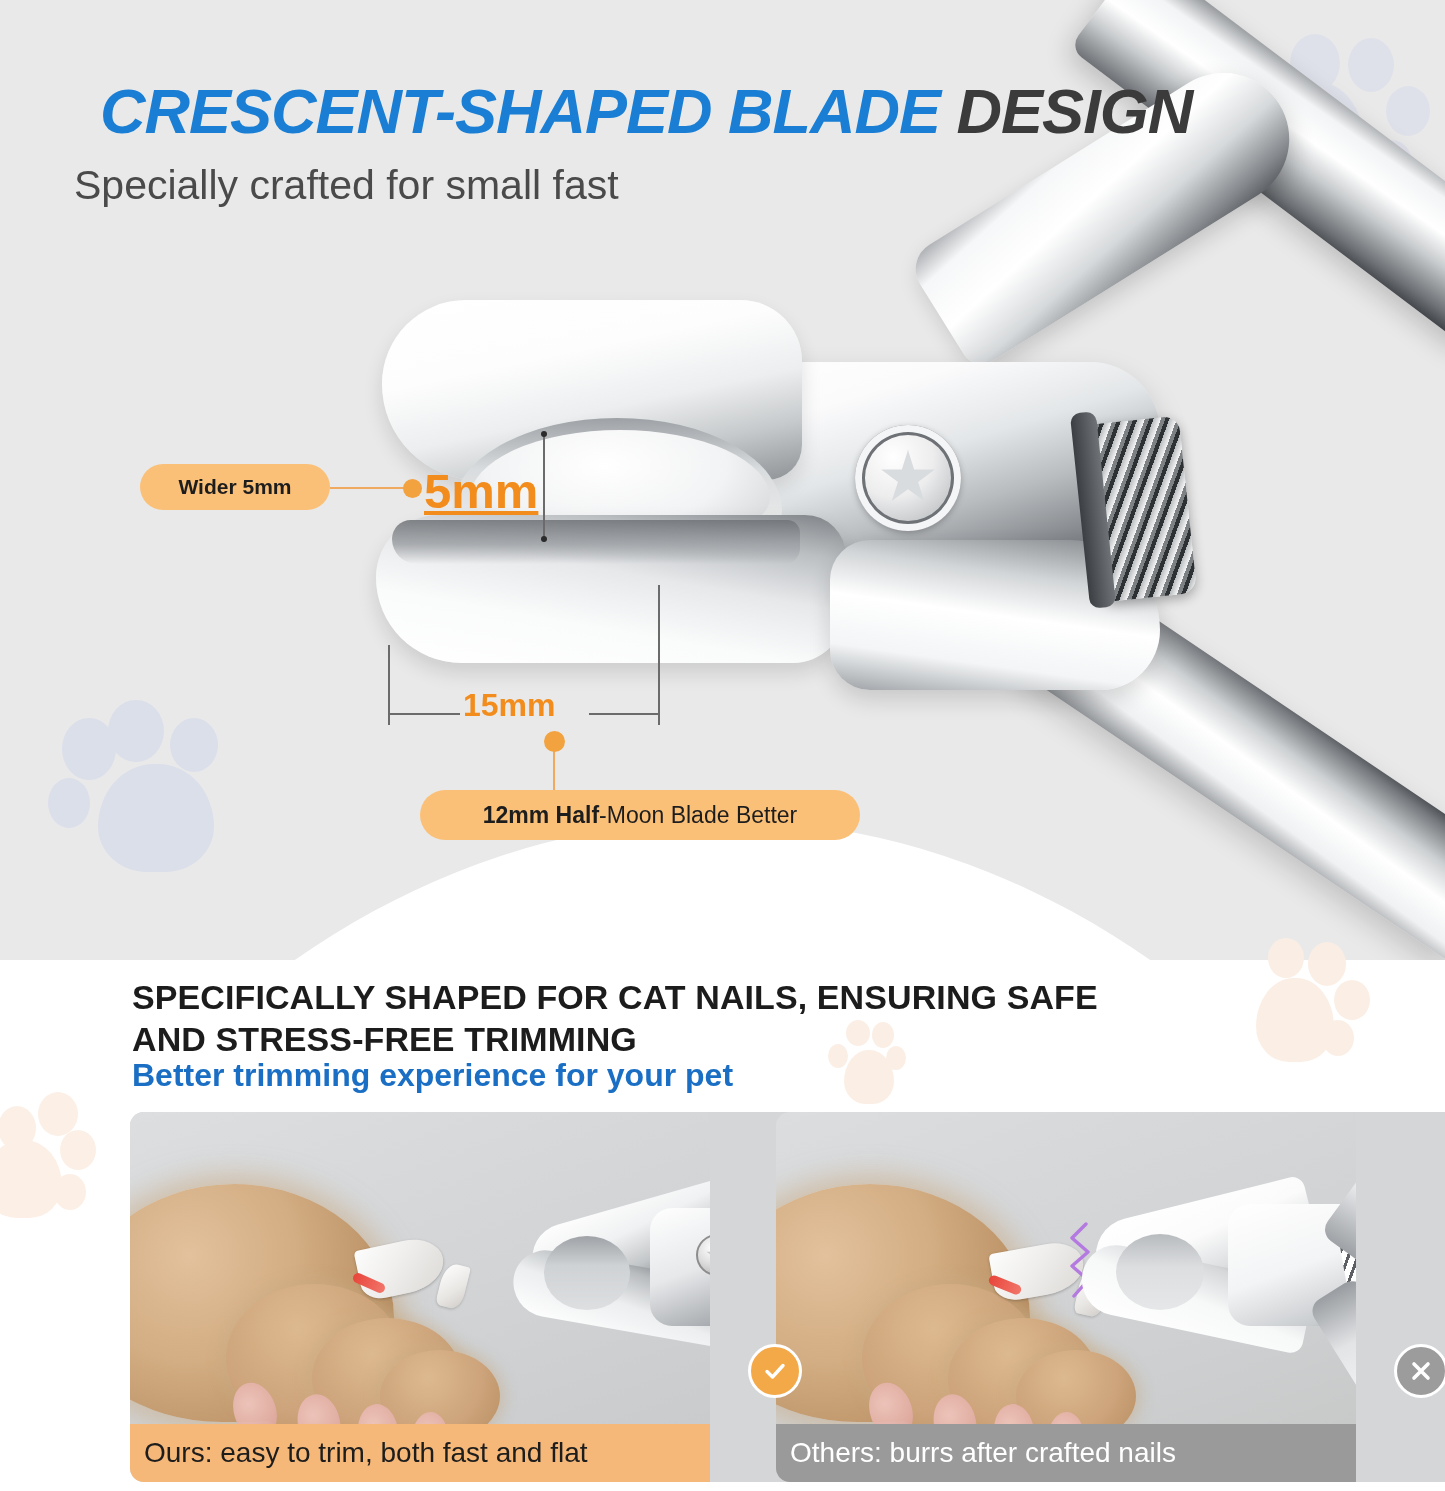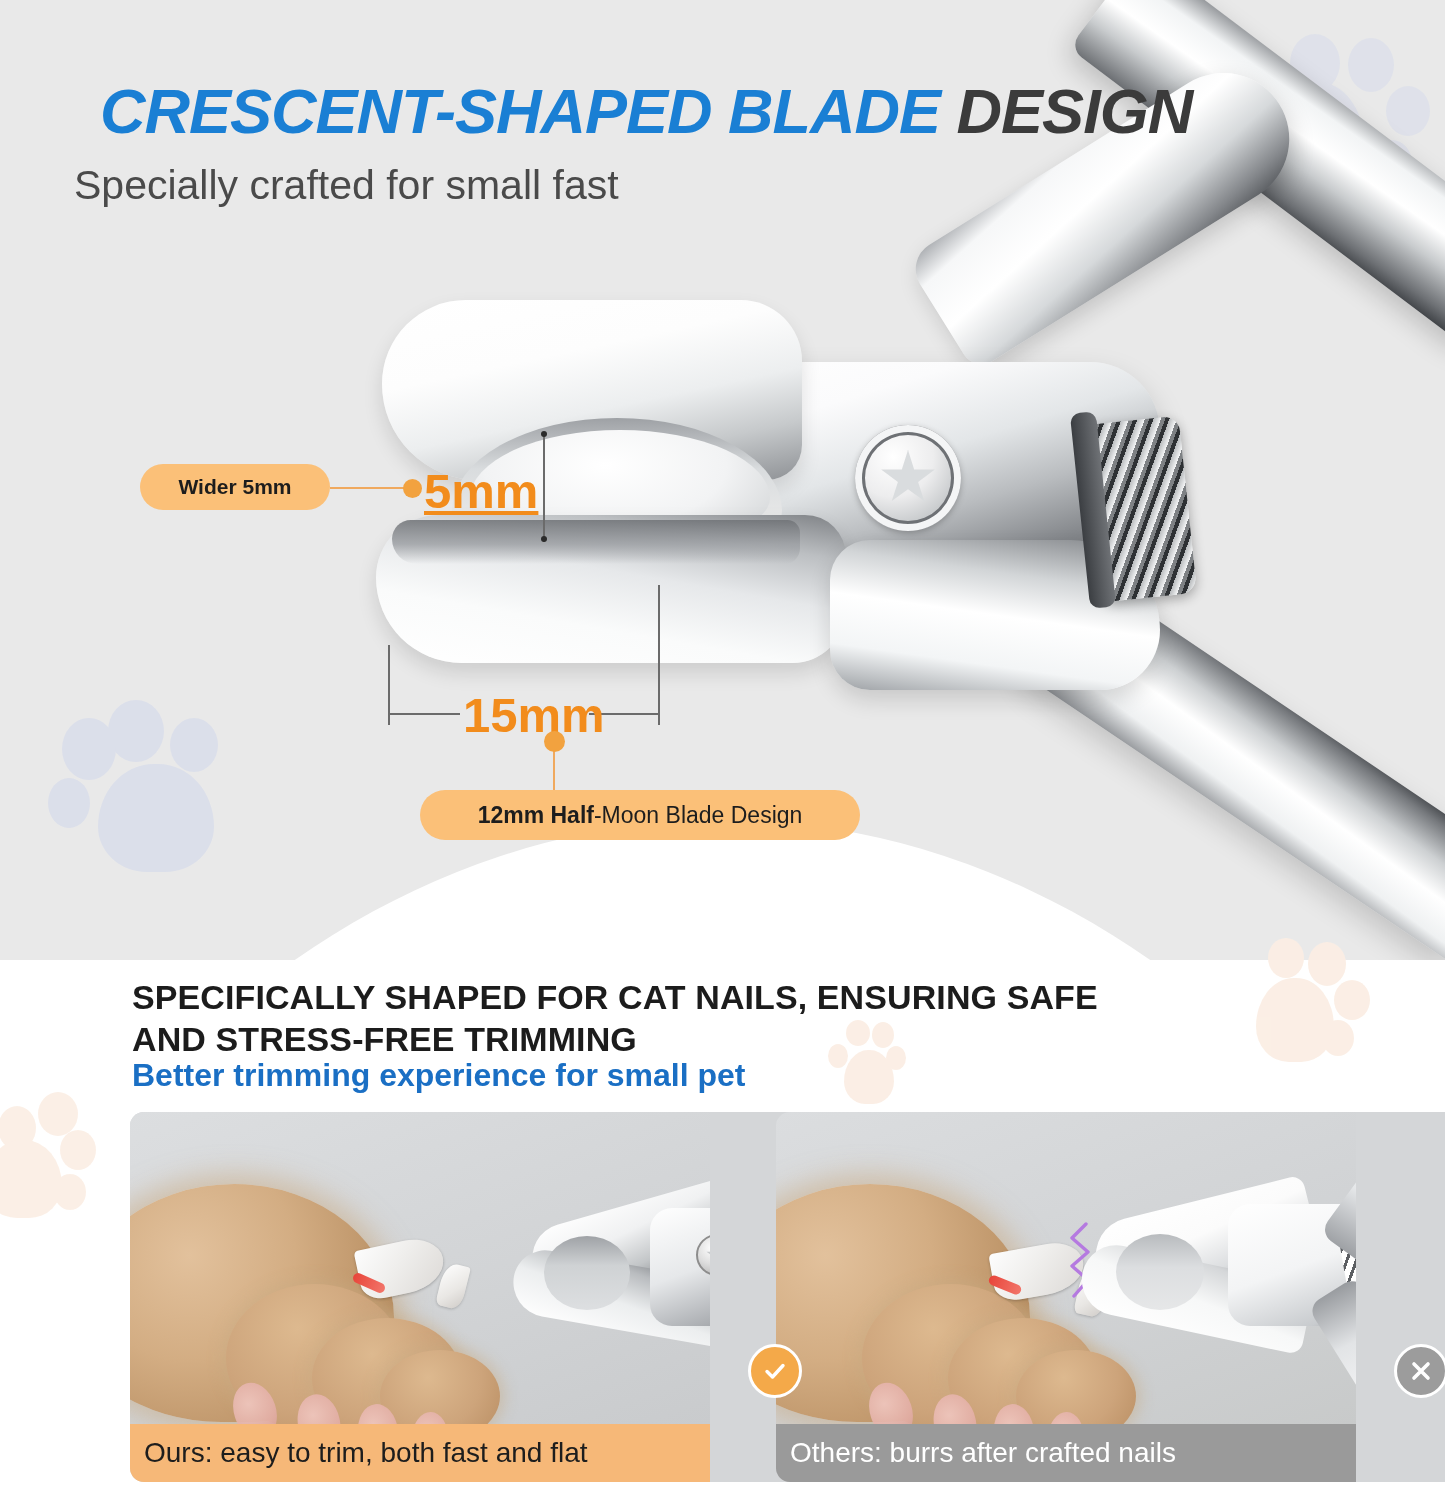--- a/index.html
+++ b/index.html
@@ -106,21 +106,21 @@
   #dot-15mm{ left:544px; top:731px; width:21px; height:21px; }
 
   .measure{
     position:absolute;
     color:#f28c1c;
     font-weight:bold;
     z-index:10;
     white-space:nowrap;
   }
   #label-5mm{ left:424px; top:463px; font-size:49px;text-decoration:underline; }
-  #label-15mm{ left:463px; top:687px; font-size:49px; }
+  #label-15mm{ left:463px; top:687px; font-size:32px; }
 
   
   .guide{ position:absolute; background:#6b6b6b; z-index:8; }
   #gl-v-5mm{ left:543px; top:434px; width:1.5px; height:108px; }
   .capdot{ position:absolute; width:6px; height:6px; border-radius:50%; background:#2b2b2b; z-index:9; }
   #cap-5-top{ left:541px; top:431px; }
   #cap-5-bot{ left:541px; top:536px; }
 
   #gl-left{ left:388px; top:645px; width:1.5px; height:80px; }
   #gl-right{ left:658px; top:585px; width:1.5px; height:140px; }
@@ -358,21 +358,21 @@
     <div class="pill" id="pill-wider">Wider 5mm</div>
     <div class="lead-line" id="lead-h"></div>
     <div class="dot" id="dot-5mm"></div>
     <div class="measure" id="label-5mm">5mm</div>
 
     <div class="measure" id="label-15mm">15mm</div>
     <div class="dot" id="dot-15mm"></div>
     <div class="lead-line" id="lead-v"></div>
     <div class="pill" id="pill-halfmoon">
       <span class="b">12mm Half</span>
-        <span>-Moon Blade Design</span>
+        <span>-Moon Blade Better</span>
     </div>
 
     <div id="headline">
       <span class="h-blue">CRESCENT-SHAPED BLADE</span><span class="h-dark"> DESIGN</span>
     </div>
     <div id="subhead">Specially crafted for small fast</div>
 
     <div id="curve-divider"></div>
   </div>
 
@@ -396,21 +396,21 @@
 
     <div class="paw" style="left:812px; top:140px; width:80px; height:86px; opacity:.95;">
       <div class="pad" style="left:18px; top:0px; width:24px; height:26px; background:#fbeee4;"></div>
       <div class="pad" style="left:44px; top:2px; width:22px; height:26px; background:#fbeee4;"></div>
       <div class="pad" style="left:58px; top:26px; width:20px; height:24px; background:#fbeee4;"></div>
       <div class="pad" style="left:0px; top:24px; width:20px; height:24px; background:#fbeee4;"></div>
       <div class="heel" style="left:16px; top:30px; width:50px; height:54px; background:#fbeee4;"></div>
     </div>
 
     <div id="section2-heading">SPECIFICALLY SHAPED FOR CAT NAILS, ENSURING SAFE AND STRESS-FREE TRIMMING</div>
-    <div id="section2-sub">Better trimming experience for small pet</div>
+    <div id="section2-sub">Better trimming experience for your pet</div>
 
     <div class="compare-card" id="card-ours">
       <div class="card-photo" id="photo-ours">
 
         <div class="paw-photo">
           <div class="fur-ball" style="left:-56px; top:72px; width:320px; height:238px;"></div>
           <div class="fur-toe" style="left:96px; top:172px; width:178px; height:148px;"></div>
           <div class="fur-toe" style="left:182px; top:206px; width:150px; height:120px;"></div>
           <div class="fur-toe" style="left:250px; top:238px; width:120px; height:92px;"></div>
           <div class="toe-pad" style="left:104px; top:270px; width:42px; height:58px; transform:rotate(-18deg);"></div>

